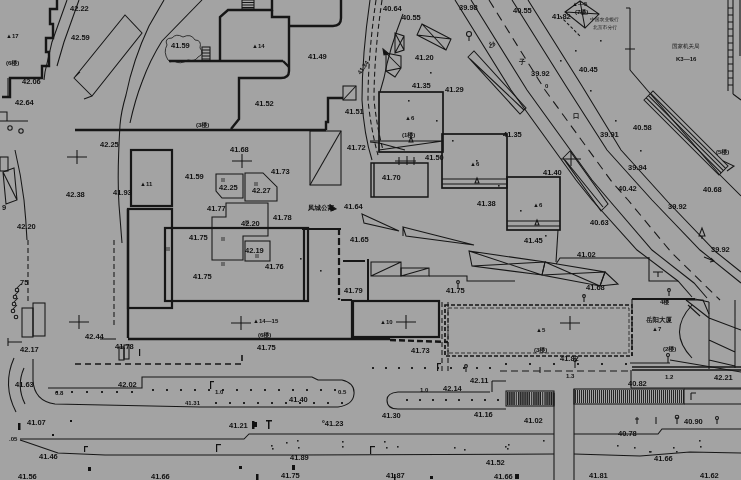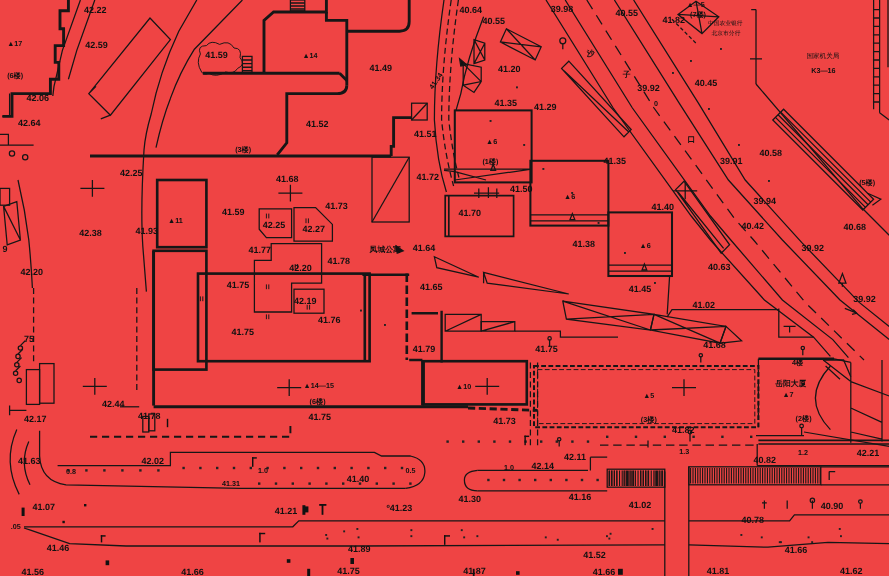--- a/index.html
+++ b/index.html
@@ -1,16 +1,16 @@
 <!DOCTYPE html>
 <html><head>
 <meta charset="utf-8">
 <style>
 html,body{margin:0;padding:0;background:#fff;}
-#map{width:741px;height:480px;position:relative;background:#ef4444;}
+#map{width:741px;height:480px;position:relative;background:#a3a3a3;}
 svg{position:absolute;top:0;left:0;}
 text{font-family:"Liberation Sans",sans-serif;fill:#111;}
 .e{font-size:7.5px;font-weight:bold;}
 .s{font-size:6px;font-weight:bold;}
 .c{font-size:6.5px;font-weight:bold;}
 </style>
 </head>
 <body>
 
 <div id="map">

